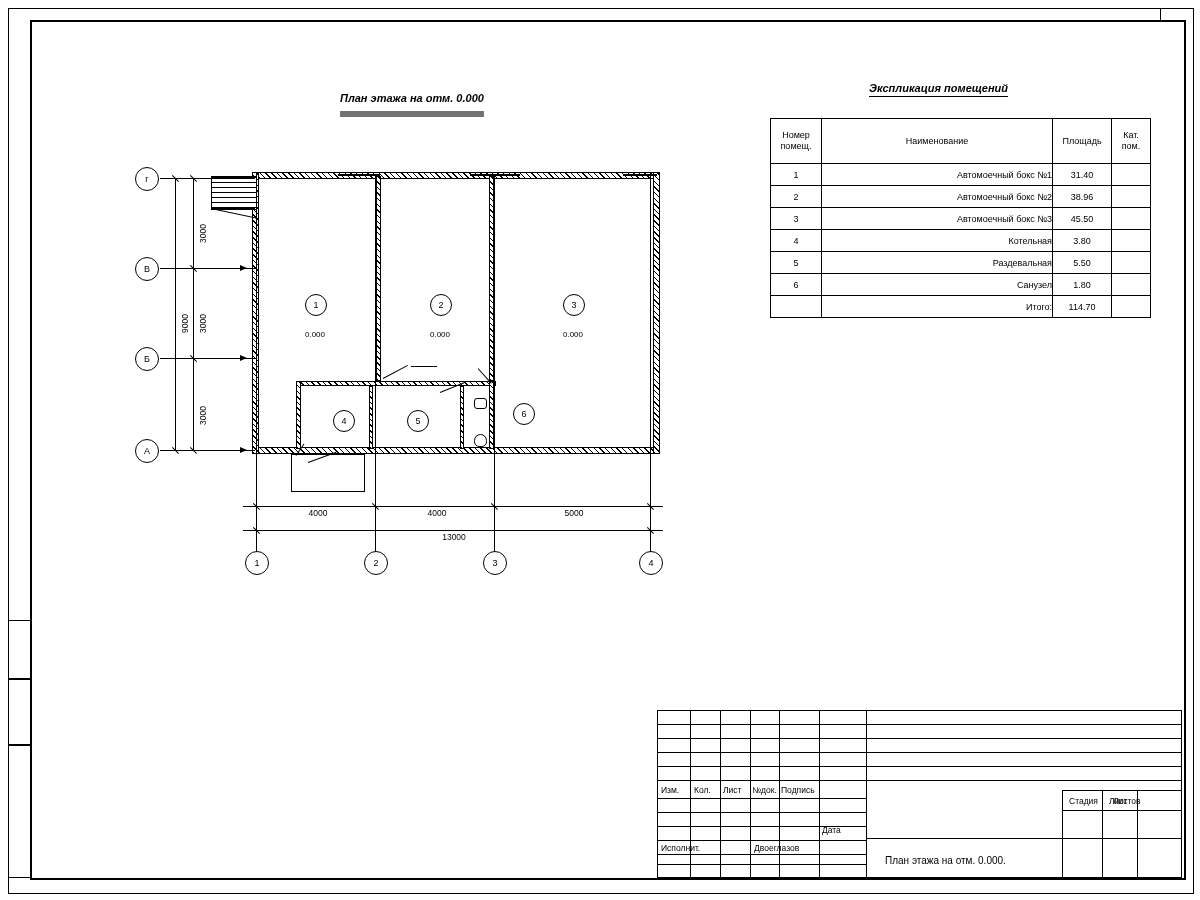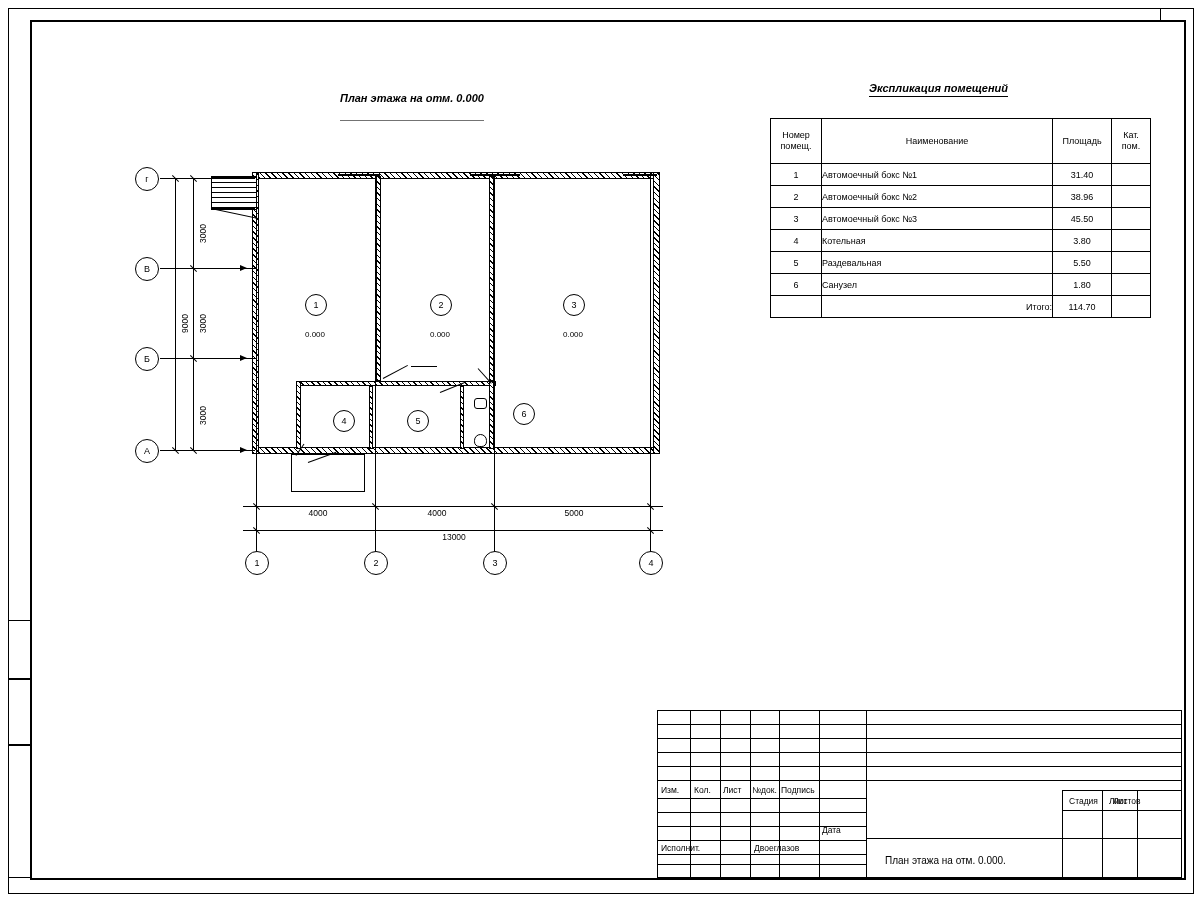--- a/index.html
+++ b/index.html
@@ -47,22 +47,22 @@
     border: 1px solid #000;
     border-left: none;
   }
   
   .plan-title {
     position: absolute;
     left: 340px; top: 92px;
     font-size: 11px;
     font-style: italic;
     font-weight: bold;
-    border-bottom: 1px solid #737373;
-    padding-bottom: 16px;
+    border-bottom: 6px solid #737373;
+    padding-bottom: 7px;
   }
   .expl-title {
     position: absolute;
     left: 869px; top: 82px;
     font-size: 11px;
     font-style: italic;
     font-weight: bold;
     border-bottom: 1px solid #000;
     padding-bottom: 2px;
   }
@@ -80,21 +80,21 @@
     font-weight: normal;
     vertical-align: middle;
   }
   .expl-table .h {
     height: 44px;
     text-align: center;
     font-size: 9px;
     line-height: 11px;
   }
   .c-num { width: 50px; text-align: center; }
-  .c-name { width: 230px; text-align: left; padding-left: 8px; }
+  .c-name { width: 230px; text-align: right; padding-left: 8px; }
   .c-area { width: 58px; text-align: center; }
   .c-cat  { width: 38px; text-align: center; font-size: 8px; line-height: 10px; }
   .total-label { text-align: right; padding-right: 6px; }
   
   .wall {
     position: absolute;
     background: #ffffff;
     border: 1px solid #000;
     box-sizing: border-box;
   }

